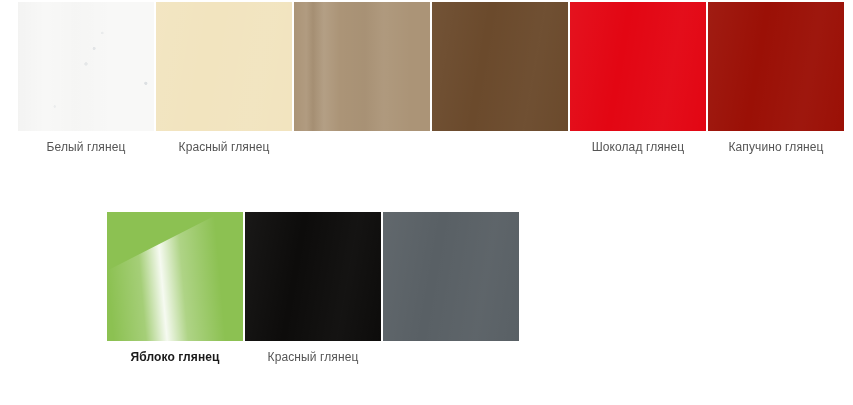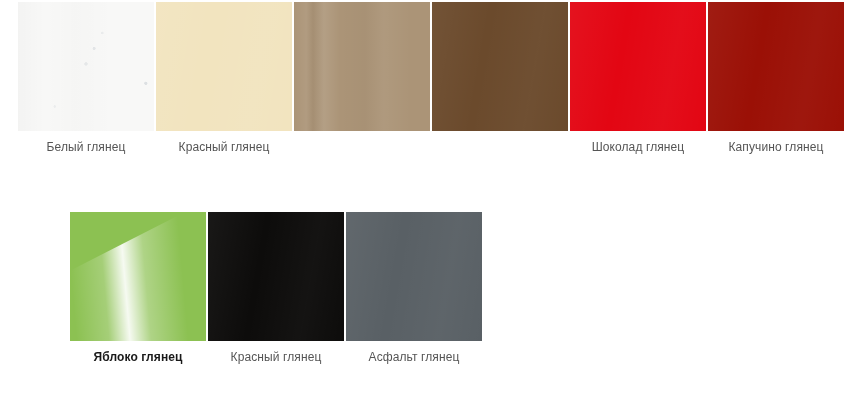--- a/index.html
+++ b/index.html
@@ -14,21 +14,21 @@
     position:relative;
     width:853px;height:405px;
     box-sizing:border-box;
   }
   .swatch-row{
     display:flex;
     flex-direction:row;
     align-items:flex-start;
   }
   .row-1{ padding-left:18px; padding-top:2px; }
-  .row-2{ padding-left:70px; padding-top:57px; }
+  .row-2{ padding-left:107px; padding-top:57px; }
 
   .swatch-cell{
     width:136px;
     margin-right:2px;
     display:flex;
     flex-direction:column;
     align-items:center;
     cursor:pointer;
   }
   .swatch-chip{
@@ -143,16 +143,15 @@
       <div class="swatch-cell is-selected">
         <div class="swatch-chip gloss-diagonal" style="background-color: rgb(140, 193, 82);"></div>
         <div class="swatch-label">Яблоко глянец</div>
       </div>
       <div class="swatch-cell">
         <div class="swatch-chip gloss-soft" style="background-color: rgb(13, 12, 11);"></div>
         <div class="swatch-label">Красный глянец</div>
       </div>
       <div class="swatch-cell">
         <div class="swatch-chip gloss-soft" style="background-color: rgb(89, 96, 101);"></div>
-        <div class="swatch-label">Асфальт глянец</div>
       </div>
     </div>
 </div>
 
 </body></html>

